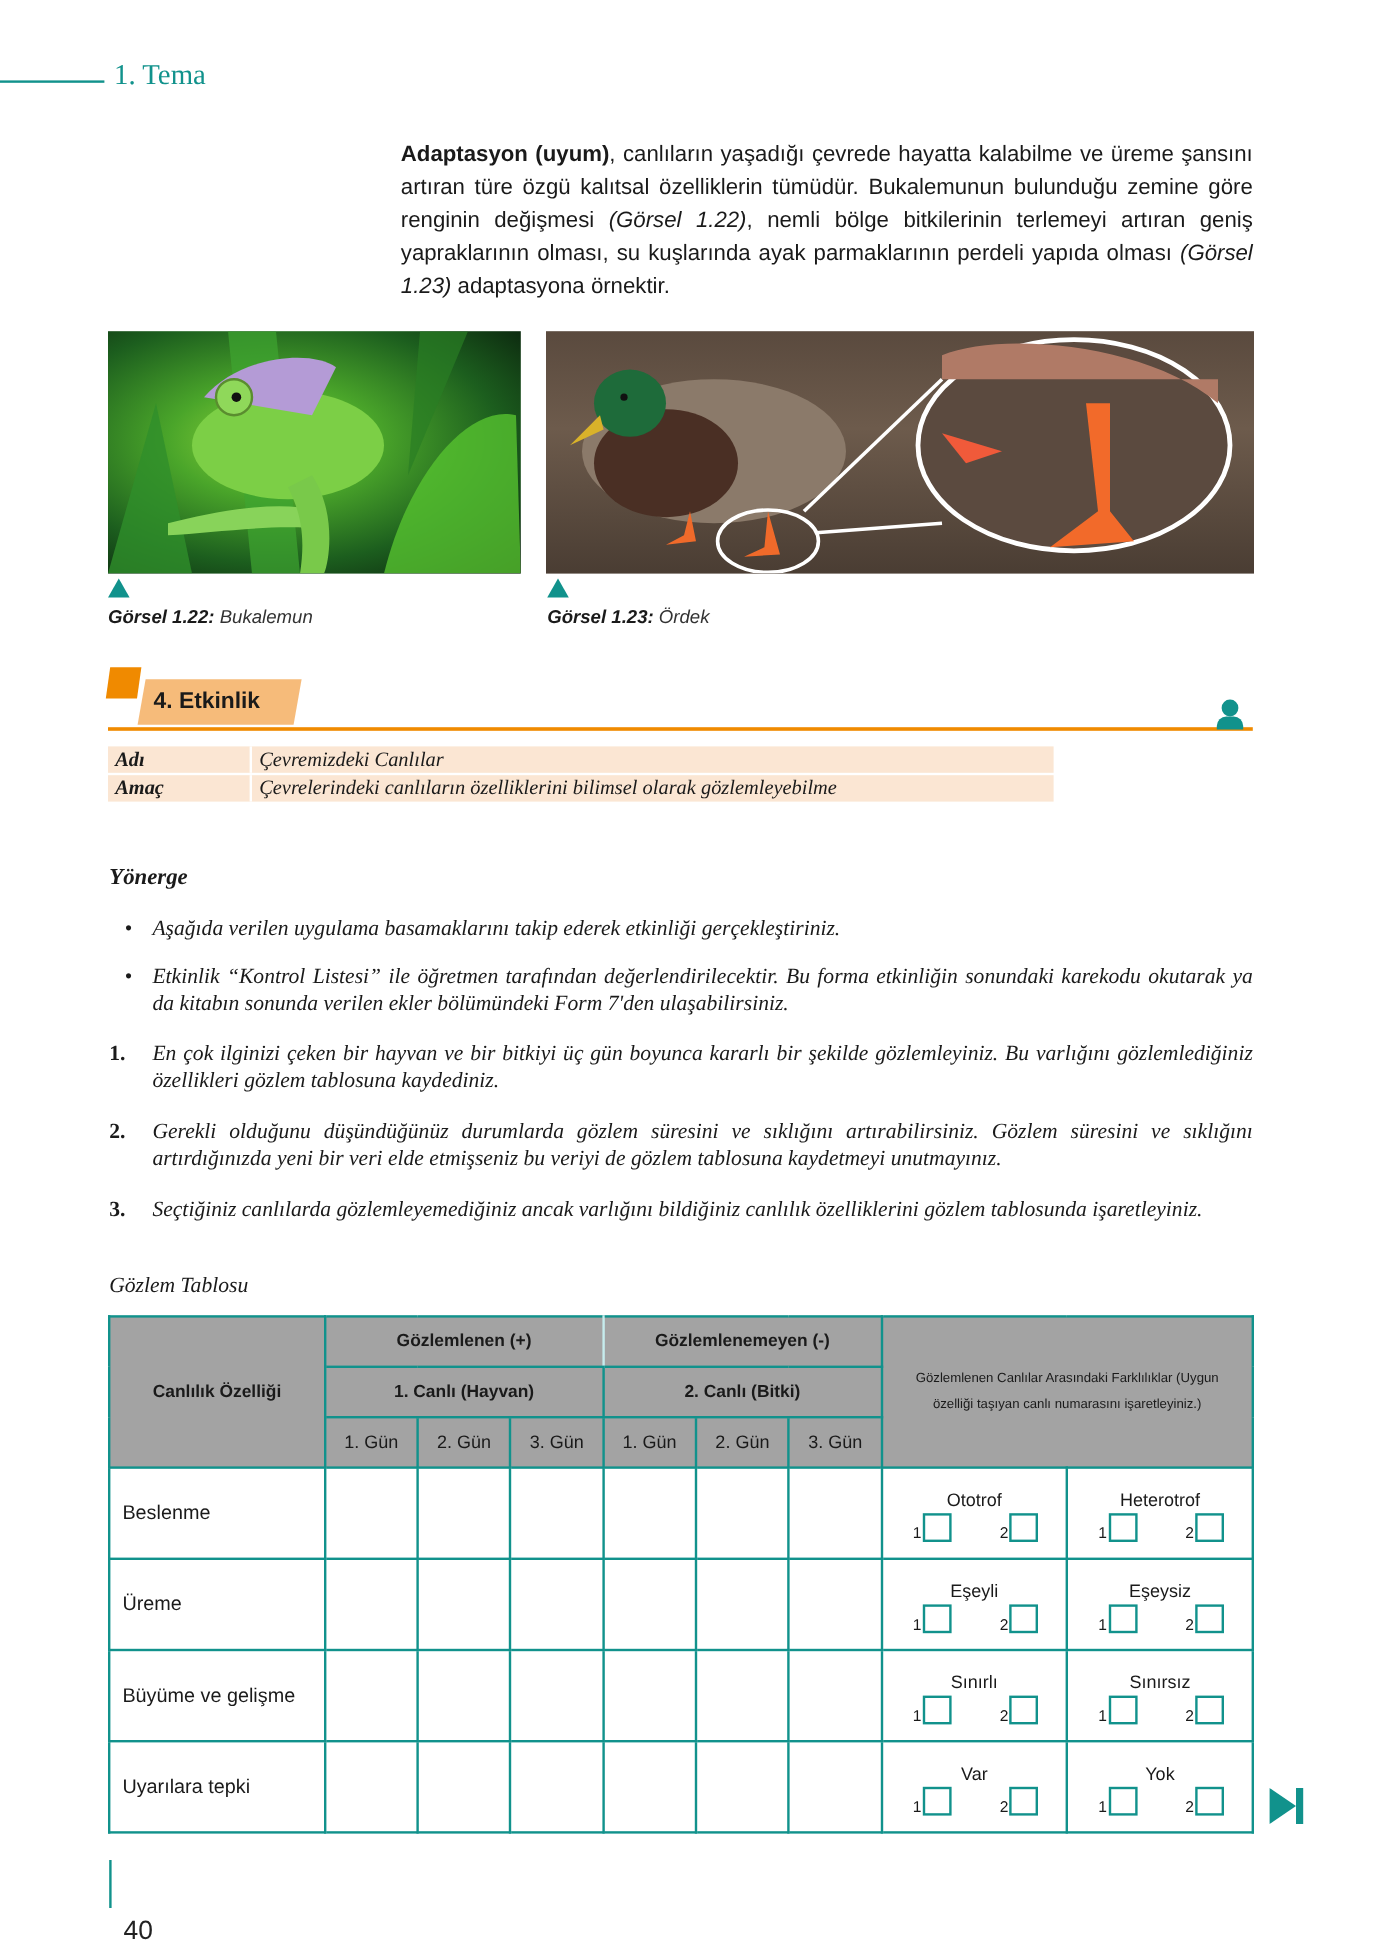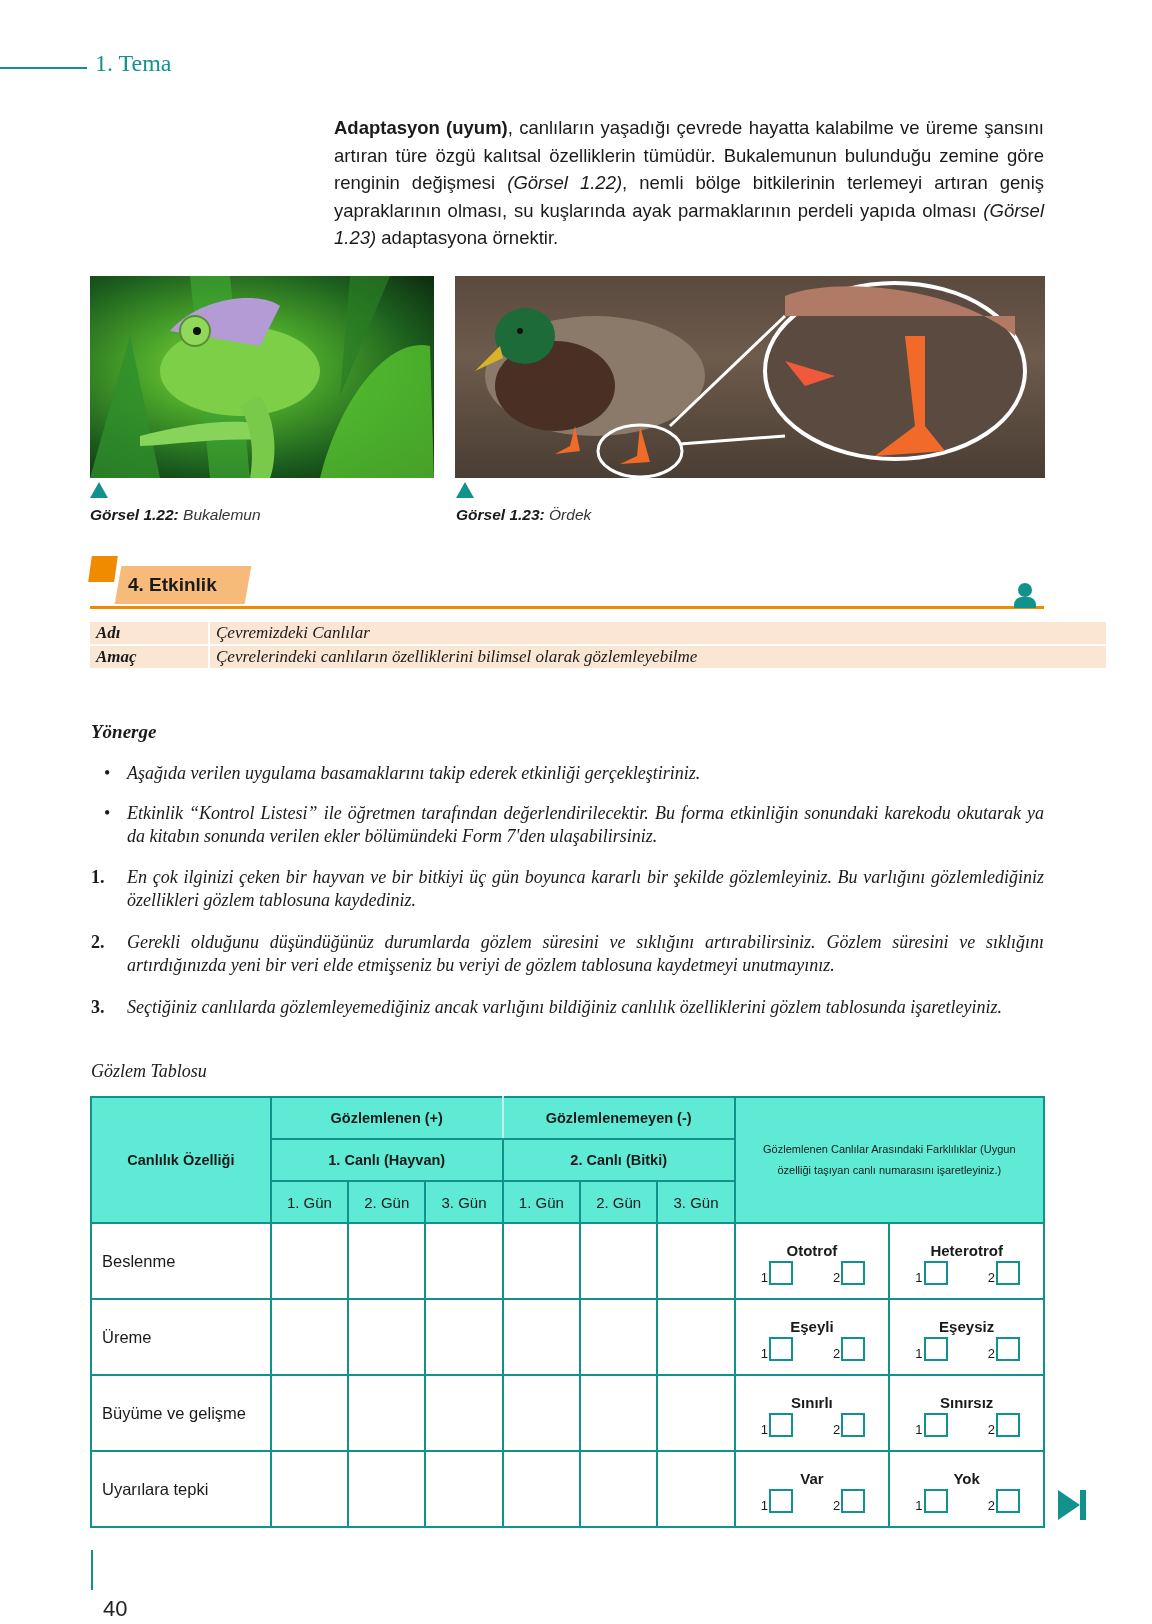--- a/index.html
+++ b/index.html
@@ -16,41 +16,41 @@
   .tri { width:0; height:0; border-left:9px solid transparent; border-right:9px solid transparent; border-bottom:16px solid #11928c; }
   .caption { font-size:15.5px; font-family:"Liberation Sans", sans-serif;text-align:center; }
   .caption b { font-weight:bold; font-style:italic; }
   .caption span.t { font-style:italic; font-weight:normal; color:#333; }
   .act-orange { left:90px; top:556px; width:26px; height:26px; background:#f08a00; transform:skewX(-8deg); }
   .act-tab { left:118px; top:566px; width:130px; height:38px; background:#f6bb7a; transform:skewX(-10deg); }
   .act-title { left:128px; top:574px; font-weight:bold; font-size:19px; }
   .act-line { left:90px; top:606px; width:954px; height:3px; background:#f08a00; }
   .person-head { left:1018px; top:583px; width:14px; height:14px; border-radius:50%; background:#11928c; }
   .person-body { left:1014px; top:597px; width:22px; height:11px; border-radius:8px 8px 0 0; background:#11928c; }
-  .info-table { left:90px; top:620px; width:1016px; border-collapse:separate; border-spacing:0 2px; font-family:"Liberation Serif", serif; font-style:italic; font-size:17px; }
+  .info-table { left:90px; top:620px; width:788px; border-collapse:separate; border-spacing:0 2px; font-family:"Liberation Serif", serif; font-style:italic; font-size:17px; }
   .info-table td { background:#fbe6d3; height:22px; padding:0 6px; }
   .info-table td.k { width:106px; font-weight:bold; border-right:2px solid #fff; }
   .serif-i { font-family:"Liberation Serif", serif; font-style:italic; font-size:18px; line-height:23px; color:#1a1a1a; }
   .yonerge { left:91px; top:720px; font-weight:bold; font-size:19px; }
   .bullet { left:104px; width:940px; }
   .bullet .dot { position:absolute; left:0; top:0; }
   .bullet .txt { margin-left:23px; text-align:justify; }
   .num { left:91px; width:953px; }
   .num .n { position:absolute; left:0; top:0; font-weight:bold; font-style:normal; }
   .num .txt { margin-left:36px; text-align:justify; }
   .gtitle { left:91px; top:1060px; font-size:18px; }
   table.gt { position:absolute; left:90px; top:1096px; width:955px; border-collapse:collapse; font-family:"Liberation Sans", sans-serif; }
   table.gt td { border:2px solid #11928c; text-align:center; font-size:15px; color:#1a1a1a; }
-  table.gt .h { background:#5eead4; }
+  table.gt .h { background:#a3a3a3; }
   table.gt .hb { font-weight:bold; font-size:14.5px; }
   table.gt .day { font-size:15px; font-family:"Liberation Sans Narrow","Liberation Sans", sans-serif; height:38px; }
   table.gt td.prop { text-align:left; padding-left:10px; font-size:16.5px; }
   table.gt tr.body td { height:72px; }
   .diff-cell { font-size:14.5px; }
-  .diff-label { display:block; margin-top:4px; margin-bottom:2px;font-weight:bold; }
+  .diff-label { display:block; margin-top:4px; margin-bottom:2px; }
   .boxes { display:flex; justify-content:space-between; padding:0 22px 0 24px; align-items:center; }
   .bx { display:flex; align-items:flex-end; gap:1px; font-size:13px; }
   .cb { width:20px; height:20px; border:2px solid #11928c; display:inline-block; }
   .pg-line { left:91px; top:1550px; width:2px; height:40px; background:#11928c; }
   .pg-num { left:103px; top:1556px; font-size:22px; color:#222;margin-top:40px; }
   .next-tri { left:1058px; top:1490px; width:0; height:0; border-top:15px solid transparent; border-bottom:15px solid transparent; border-left:22px solid #11928c; }
   .next-bar { left:1080px; top:1490px; width:6px; height:30px; background:#11928c; }
 </style>
 </head>
 <body>

